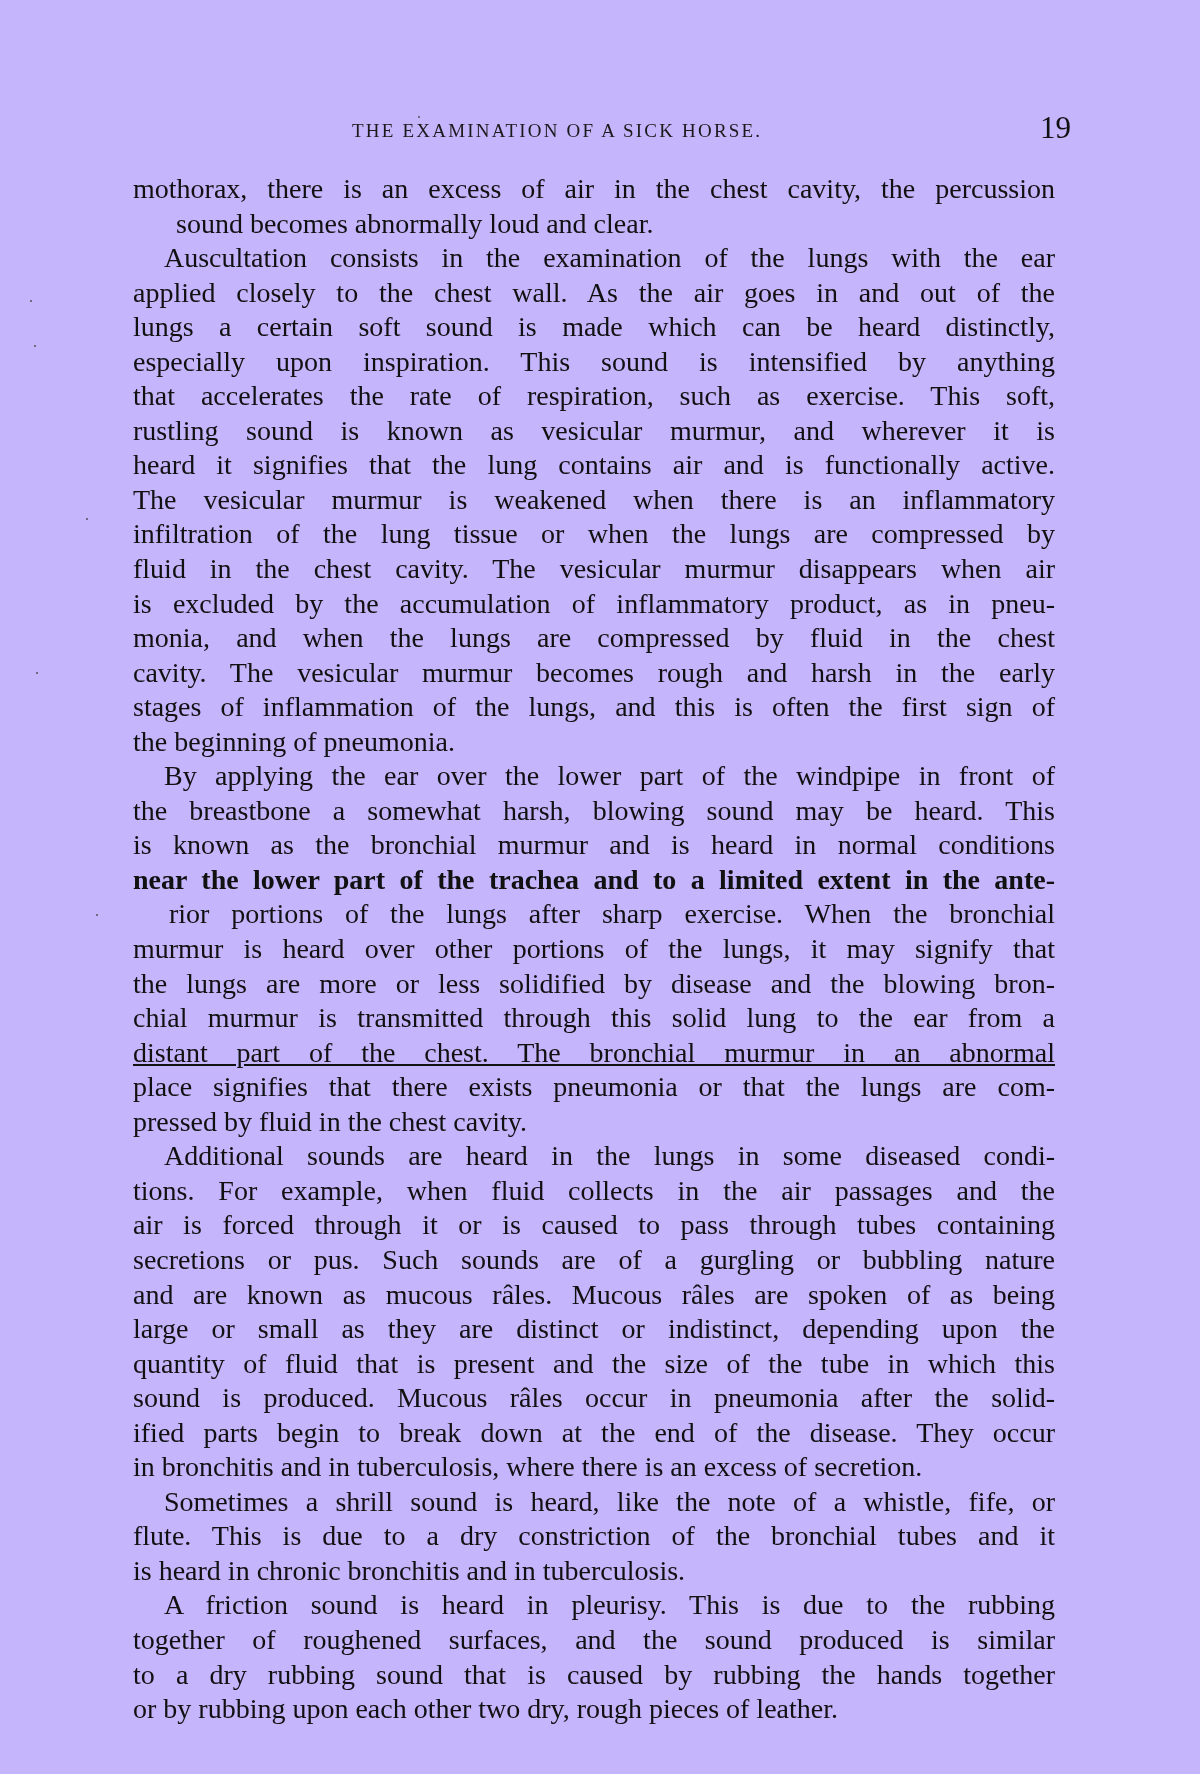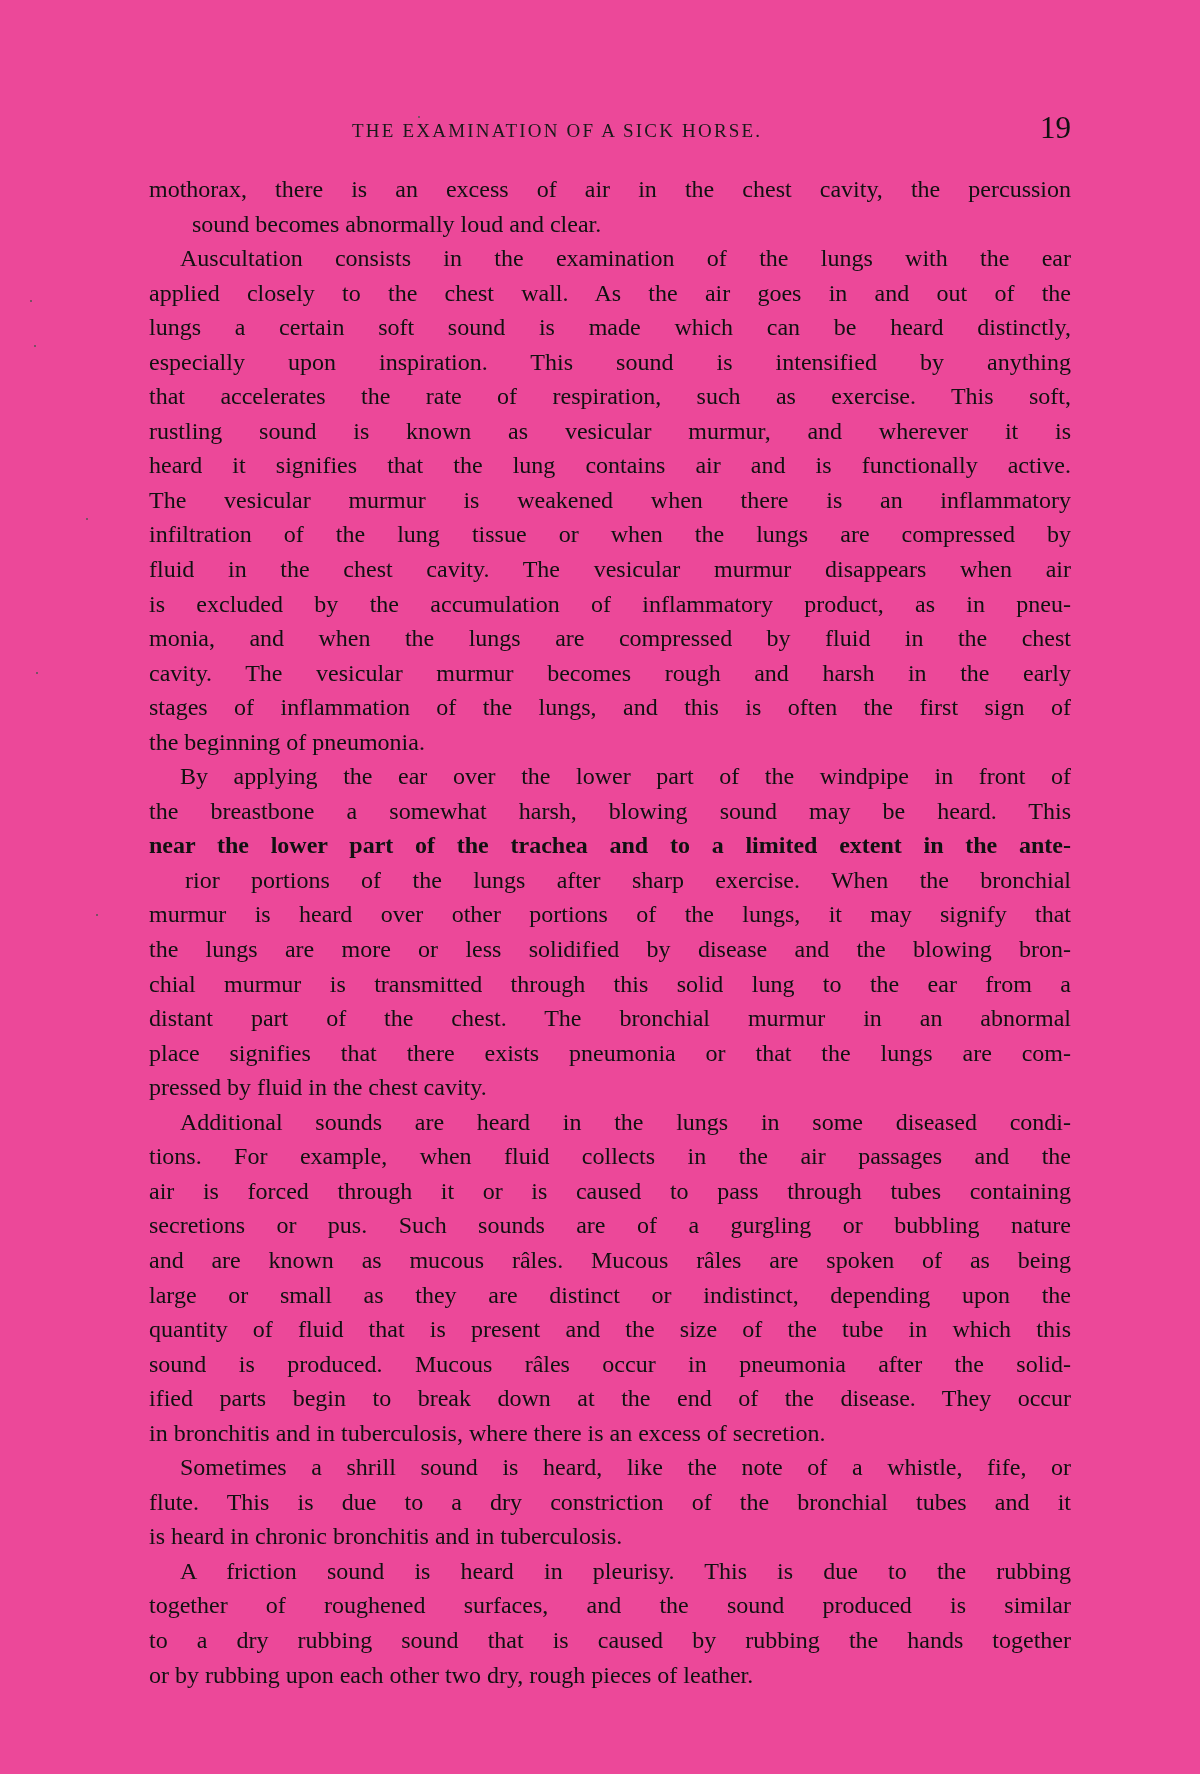--- a/index.html
+++ b/index.html
@@ -13,21 +13,21 @@
     position: relative;
     overflow: hidden;
     font-family: "Liberation Serif", "DejaVu Serif", serif;
     color: #111111;
   }
   .page {
     position: absolute;
     left: 0; top: 0;
     width: 1200px;
     height: 1774px;
-    background: #ec4899;
+    background: #c4b5fd;
   }
   .running-head {
     position: absolute;
     left: 149px;
     top: 110px;
     width: 922px;
     height: 36px;
   }
   .running-title {
     position: absolute;
@@ -43,24 +43,24 @@
   .page-number {
     position: absolute;
     right: 0;
     top: 0;
     font-size: 31px;
     line-height: 36px;
     color: #111111;
   }
   .body-text {
     position: absolute;
-    left: 149px;
+    left: 133px;
     top: 172px;
     width: 922px;
-    font-size: 24px;
+    font-size: 28px;
     line-height: 34.55px;
   }
   .para { margin: 0; padding: 0; }
   .line {
     display: block;
     height: 34.55px;
     white-space: nowrap;
     text-align: justify;
     text-align-last: justify;
     overflow: visible;
@@ -102,26 +102,27 @@
         <span class="line" style="white-space: normal;">fluid in the chest cavity.  The vesicular murmur disappears when air</span>
         <span class="line" style="white-space: normal;">is excluded by the accumulation of inflammatory product, as in pneu-</span>
         <span class="line" style="white-space: normal;">monia, and when the lungs are compressed by fluid in the chest</span>
         <span class="line" style="white-space: normal;">cavity.  The vesicular murmur becomes rough and harsh in the early</span>
         <span class="line" style="white-space: normal;">stages of inflammation of the lungs, and this is often the first sign of</span>
         <span class="line last" style="white-space: pre;">the beginning of pneumonia.</span>
       </div>
       <div class="para">
         <span class="line indent" style="white-space: normal;">By applying the ear over the lower part of the windpipe in front of</span>
         <span class="line" style="white-space: normal;">the breastbone a somewhat harsh, blowing sound may be heard.  This</span>
+        <span class="line" style="white-space: normal;">is known as the bronchial murmur and is heard in normal conditions</span>
         <span class="line" style="white-space: normal; font-weight: bold;">near the lower part of the trachea and to a limited extent in the ante-</span>
         <span class="line" style="white-space: normal; margin-left: 36px;">rior portions of the lungs after sharp exercise.  When the bronchial</span>
         <span class="line" style="white-space: normal;">murmur is heard over other portions of the lungs, it may signify that</span>
         <span class="line" style="white-space: normal;">the lungs are more or less solidified by disease and the blowing bron-</span>
         <span class="line" style="white-space: normal;">chial murmur is transmitted through this solid lung to the ear from a</span>
-        <span class="line" style="white-space: normal;">distant part of the chest.  The bronchial murmur in an abnormal</span>
+        <span class="line" style="white-space: normal; text-decoration: underline;">distant part of the chest.  The bronchial murmur in an abnormal</span>
         <span class="line" style="white-space: normal;">place signifies that there exists pneumonia or that the lungs are com-</span>
         <span class="line last" style="white-space: pre;">pressed by fluid in the chest cavity.</span>
       </div>
       <div class="para">
         <span class="line indent" style="white-space: normal;">Additional sounds are heard in the lungs in some diseased condi-</span>
         <span class="line" style="white-space: normal;">tions.  For example, when fluid collects in the air passages and the</span>
         <span class="line" style="white-space: normal;">air is forced through it or is caused to pass through tubes containing</span>
         <span class="line" style="white-space: normal;">secretions or pus.  Such sounds are of a gurgling or bubbling nature</span>
         <span class="line" style="white-space: normal;">and are known as mucous râles.  Mucous râles are spoken of as being</span>
         <span class="line" style="white-space: normal;">large or small as they are distinct or indistinct, depending upon the</span>

